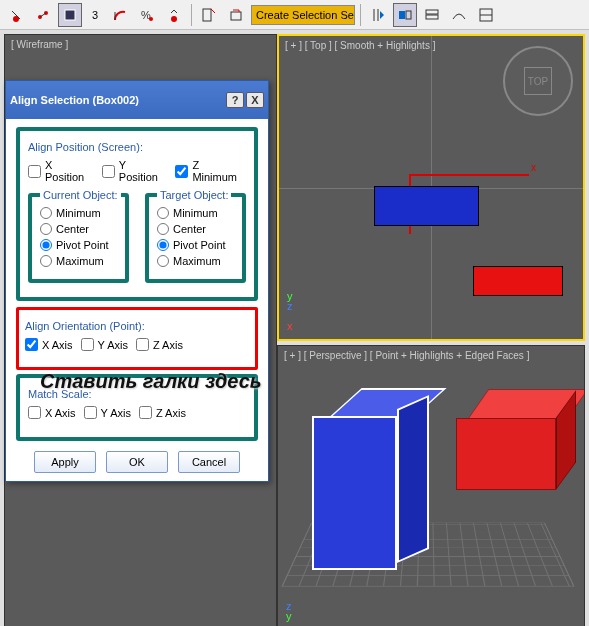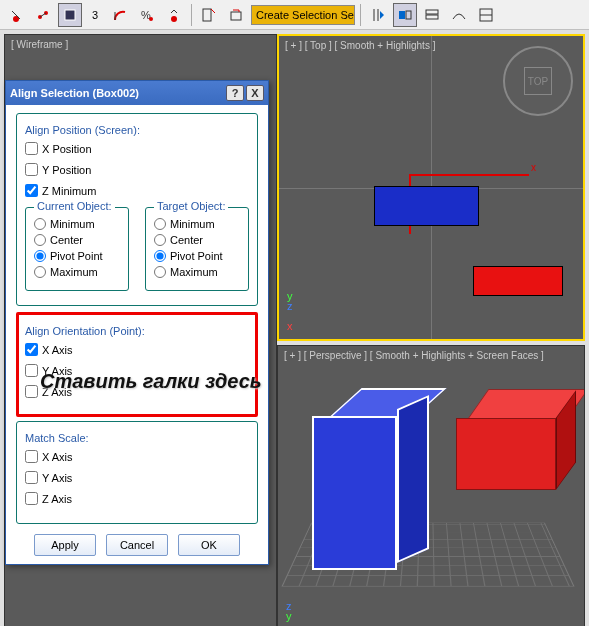--- a/index.html
+++ b/index.html
@@ -47,29 +47,29 @@
   .blue-front { width: 85px; height: 154px; background: #2a3cd8; top: 28px; left: 0; border: 2px solid #fff; }
   .blue-top { width: 85px; height: 30px; background: #4a5ce8; top: 0; left: 33px; transform: skewX(-48deg); border: 2px solid #fff; }
   .blue-side { width: 32px; height: 154px; background: #1a2ab0; top: 14px; left: 85px; transform: skewY(-24deg); border: 2px solid #fff; }
   .red-front { width: 100px; height: 72px; background: #e02020; top: 30px; left: 0; }
   .red-top { width: 100px; height: 30px; background: #f04040; top: 1px; left: 22px; transform: skewX(-35deg); }
   .red-side { width: 20px; height: 72px; background: #b01010; top: 16px; left: 100px; transform: skewY(-54deg); }
   .grid-plane { position: absolute; left: 20px; top: 150px; width: 260px; height: 110px; transform: perspective(400px) rotateX(55deg); border: 1px solid #999; background: repeating-linear-gradient(0deg, transparent 0 14px, #888 14px 15px), repeating-linear-gradient(90deg, transparent 0 14px, #888 14px 15px); opacity: 0.5; }
 
   
   .dialog { position: absolute; top: 80px; left: 5px; width: 264px; background: #fff; border: 1px solid #2a5aa8; box-shadow: 2px 2px 6px rgba(0,0,0,0.4); z-index: 100; }
-  .titlebar { height: 24px; background: linear-gradient(#4a7bd0, #3a6bc0); color: #fff; display: flex; align-items: center; padding: 0 4px; font-weight: bold; justify-content: center; }
+  .titlebar { height: 38px; background: linear-gradient(#4a7bd0, #3a6bc0); color: #fff; display: flex; align-items: center; padding: 0 4px; font-weight: bold; justify-content: center; }
   .titlebar-text { flex: 1; }
   .titlebar-btn { width: 18px; height: 16px; margin-left: 2px; background: #e8e8e8; border: 1px solid #556; color: #333; display: flex; align-items: center; justify-content: center; font-weight: bold; font-size: 11px; border-radius: 2px; }
   .dlg-body { padding: 8px 10px; }
   .section-lbl { color: #2a5aa8; margin: 4px 0; }
-  .checkrow { display: flex; gap: 8px; margin: 6px 0 10px; flex-direction: column; }
+  .checkrow { display: flex; gap: 8px; margin: 6px 0 10px; }
   .check { display: flex; align-items: center; gap: 4px; }
   .check input { width: 13px; height: 13px; }
-  .fieldset { border: 1px solid #0f766e; border-radius: 3px; padding: 6px 8px 8px; margin-bottom: 6px; position: relative; }
+  .fieldset { border: 4px solid #0f766e; border-radius: 3px; padding: 6px 8px 8px; margin-bottom: 6px; position: relative; }
   .fieldset .legend { position: absolute; top: -8px; left: 8px; background: #fff; color: #2a5aa8; padding: 0 3px; }
   .two-col { display: flex; gap: 16px; }
   .two-col .fieldset { flex: 1; }
   .radio { display: flex; align-items: center; gap: 4px; margin: 4px 0; }
   .radio input { width: 12px; height: 12px; }
   .highlight-box { border: 3px solid #e00; padding: 6px; border-radius: 2px; margin: 4px 0; }
   .btn-row { display: flex; gap: 10px; justify-content: center; margin-top: 10px; }
   .dlg-btn { width: 62px; height: 22px; border: 1px solid #7a9acc; background: linear-gradient(#fff, #e4ecf8); border-radius: 2px; }
   .overlay-text { position: absolute; top: 370px; left: 40px; font-size: 20px; font-weight: bold; font-style: italic; color: #111; z-index: 200; line-height: 22px; text-shadow: 1px 1px 2px #ccc; }
 </style>
@@ -182,21 +182,21 @@
         <span class="lbl" style="left:122px;top:-12px;">x</span>
       </div>
       <div class="box-top-blue"></div>
       <div class="box-top-red"></div>
       <div class="axis-gizmo">
         <span class="ax-y">y</span>
         <span><span class="ax-z">z</span>&nbsp;&nbsp;<span class="ax-x">x</span></span>
       </div>
     </div>
     <div class="viewport vp-persp">
-      <div class="vp-label">[ + ] [ Perspective ] [ Smooth + Highlights + Screen Faces ]</div>
+      <div class="vp-label">[ + ] [ Perspective ] [ Point + Highlights + Edged Faces ]</div>
       <div class="persp-scene">
         <div class="grid-plane"></div>
         <div class="red-box">
           <div class="face red-top"></div>
             <div class="face red-side"></div>
             <div class="face red-front"></div>
         </div>
         <div class="blue-box">
           <div class="face blue-top"></div>
             <div class="face blue-side"></div>
@@ -307,19 +307,19 @@
           </label>
         <label class="check">
             <input type="checkbox" style="">
             <span>Z Axis</span>
           </label>
       </div>
     </div>
 
     <div class="btn-row">
       <button class="dlg-btn">Apply</button>
+      <button class="dlg-btn">OK</button>
       <button class="dlg-btn">Cancel</button>
-      <button class="dlg-btn">OK</button>
     </div>
   </div>
 </div>
 
 <div class="overlay-text">Ставить галки здесь</div>
 
 </body></html>

